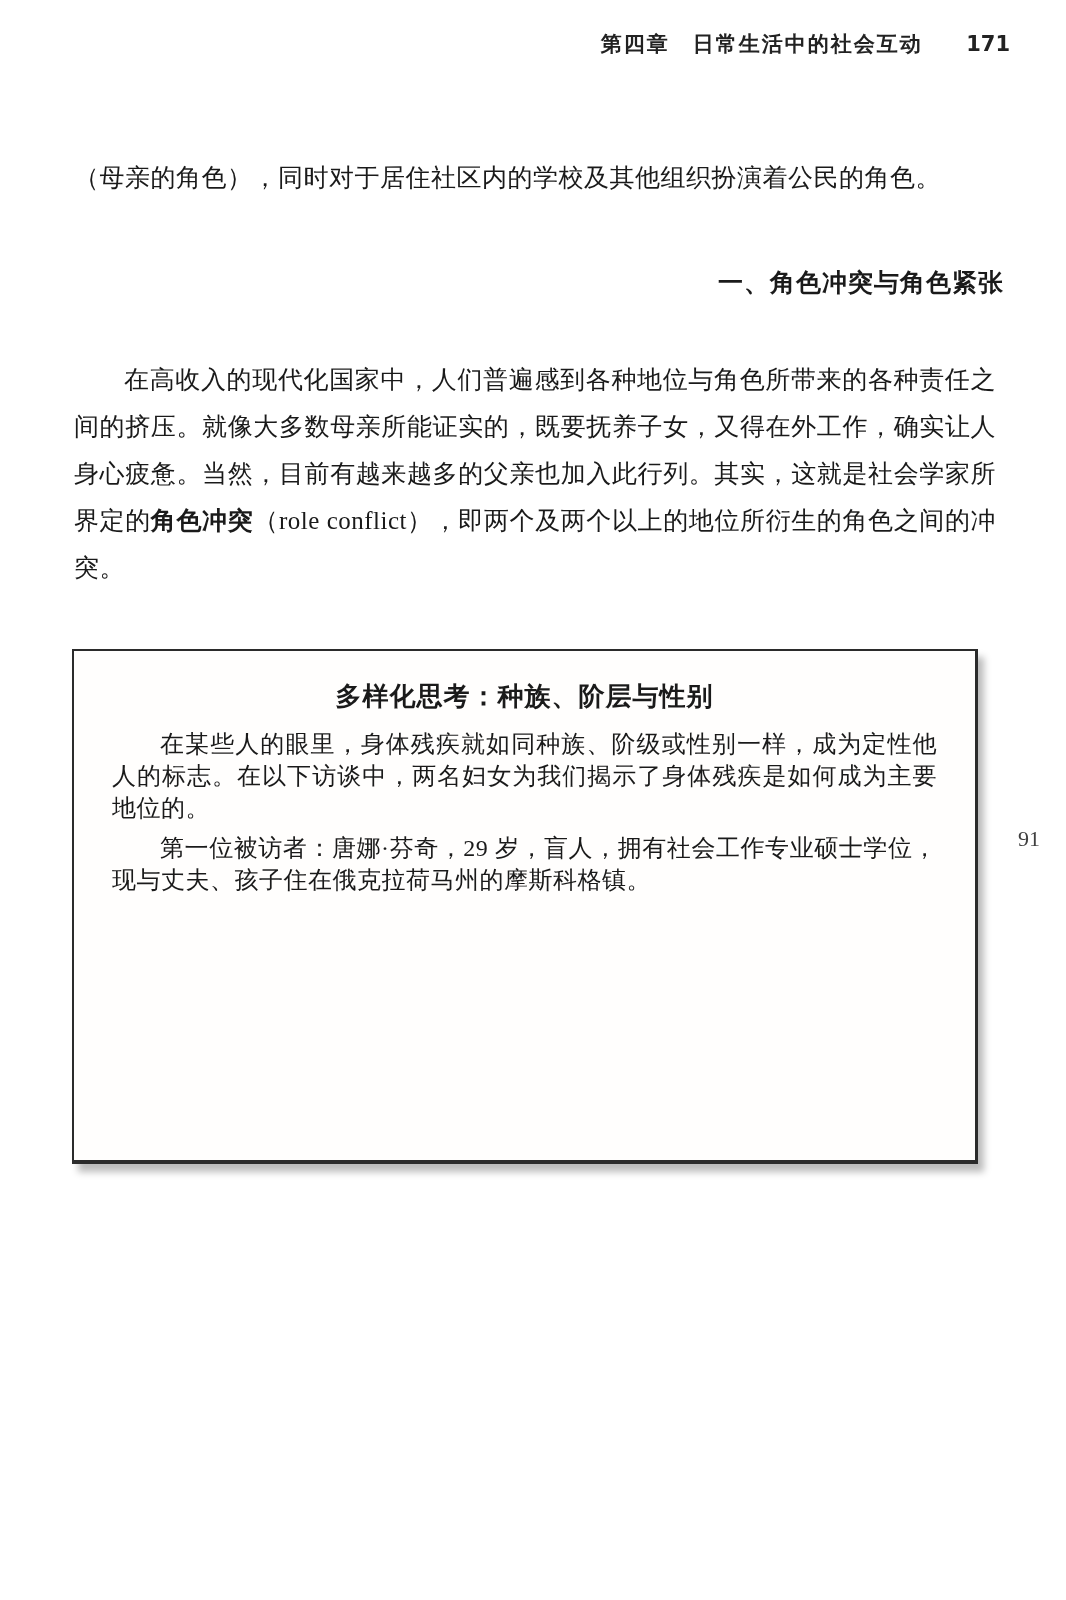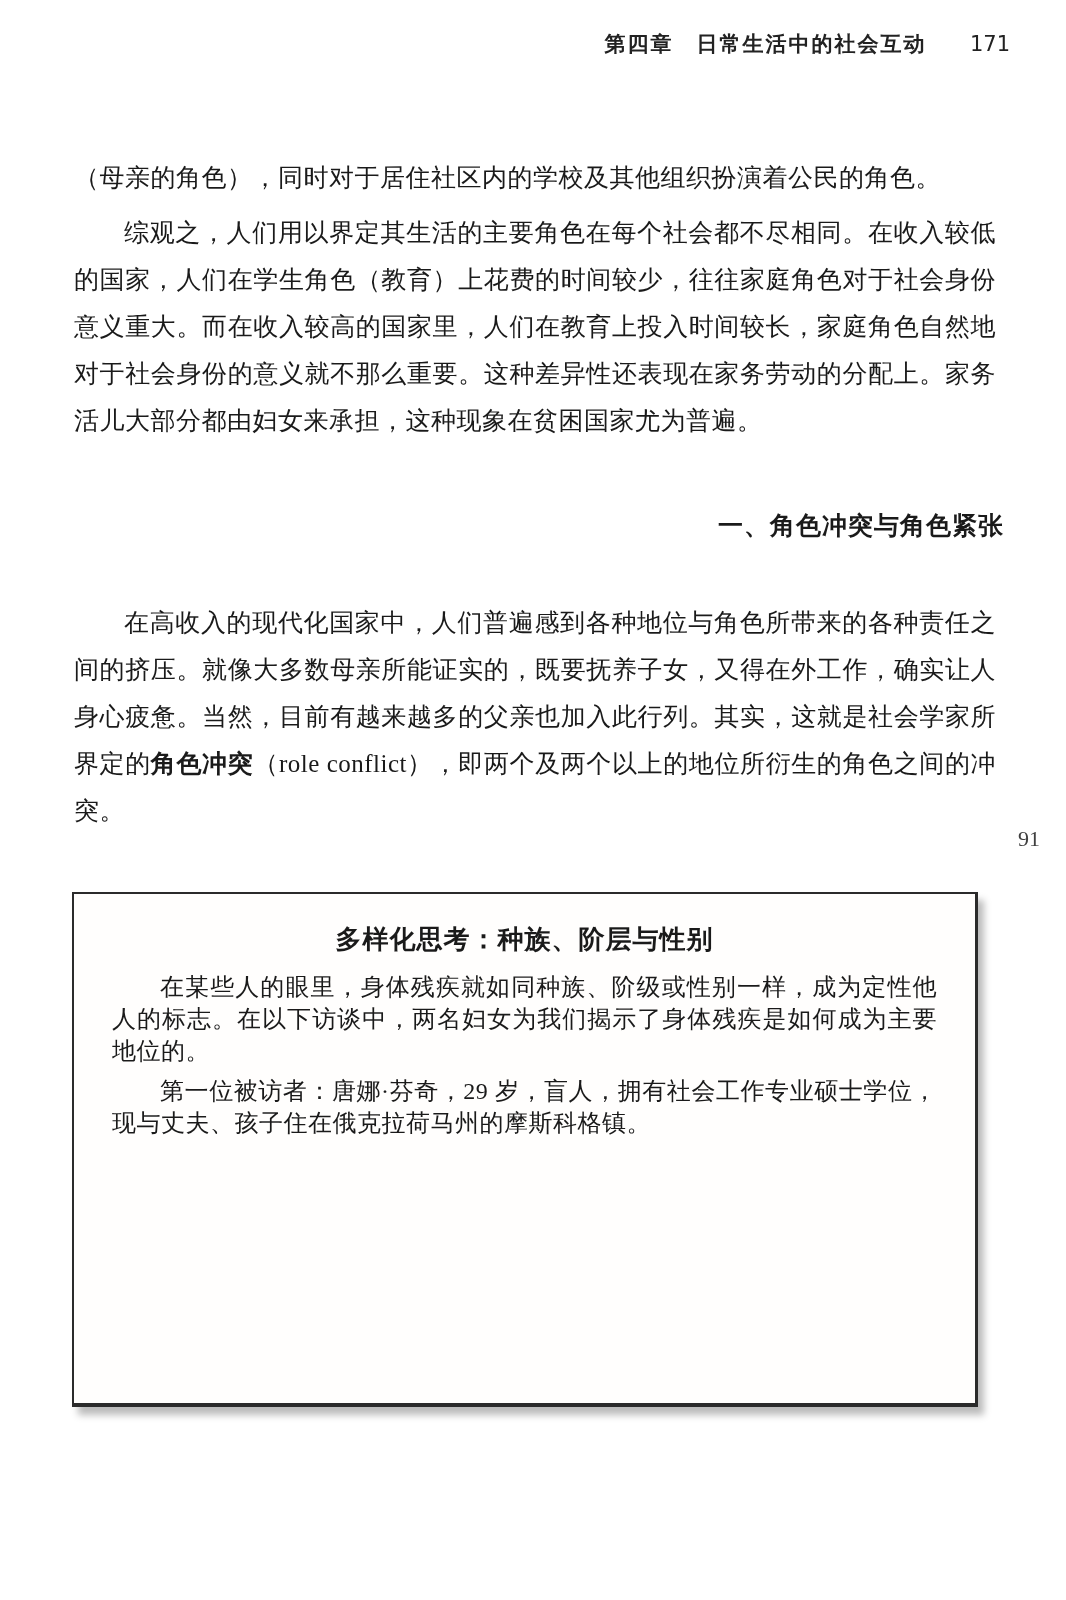--- a/index.html
+++ b/index.html
@@ -19,21 +19,21 @@
     position: absolute;
     top: 30px;
     right: 56px;
     font-size: 21px;
     letter-spacing: 2px;
     font-weight: 600;
     font-family: "DejaVu Sans", "Liberation Sans", sans-serif;
     color: #222;
   }
   .running-head .pagenum {
-    font-weight: 400;
+    font-weight: 700;
     margin-left: 34px;
     letter-spacing: 0;
   }
   
   .margin-num {
     position: absolute;
     top: 826px;
     right: 26px;
     font-size: 22px;
     color: #404040;
@@ -105,21 +105,20 @@
     <span>第四章　日常生活中的社会互动</span>
     <span class="pagenum">171</span>
   </div>
 
   <div class="margin-num">91</div>
 
   <div class="body-text">
 
     <p>（母亲的角色），同时对于居住社区内的学校及其他组织扮演着公民的角色。</p>
 
-    <p class="indent">综观之，人们用以界定其生活的主要角色在每个社会都不尽相同。在收入较低的国家，人们在学生角色（教育）上花费的时间较少，往往家庭角色对于社会身份意义重大。而在收入较高的国家里，人们在教育上投入时间较长，家庭角色自然地对于社会身份的意义就不那么重要。这种差异性还表现在家务劳动的分配上。家务活儿大部分都由妇女来承担，这种现象在贫困国家尤为普遍。</p>
 
     <h2>一、角色冲突与角色紧张</h2>
 
     <p class="indent"><span>在高收入的现代化国家中，人们普遍感到各种地位与角色所带来的各种责任之间的挤压。就像大多数母亲所能证实的，既要抚养子女，又得在外工作，确实让人身心疲惫。当然，目前有越来越多的父亲也加入此行列。其实，这就是社会学家所界定的</span><b class="term">角色冲突</b><span>（role conflict），即两个及两个以上的地位所衍生的角色之间的冲突。</span></p>
 
 
     <div class="box">
       <h3>多样化思考：种族、阶层与性别</h3>
       <p>在某些人的眼里，身体残疾就如同种族、阶级或性别一样，成为定性他人的标志。在以下访谈中，两名妇女为我们揭示了身体残疾是如何成为主要地位的。</p>
       <p>第一位被访者：唐娜·芬奇，29 岁，盲人，拥有社会工作专业硕士学位，现与丈夫、孩子住在俄克拉荷马州的摩斯科格镇。</p>

